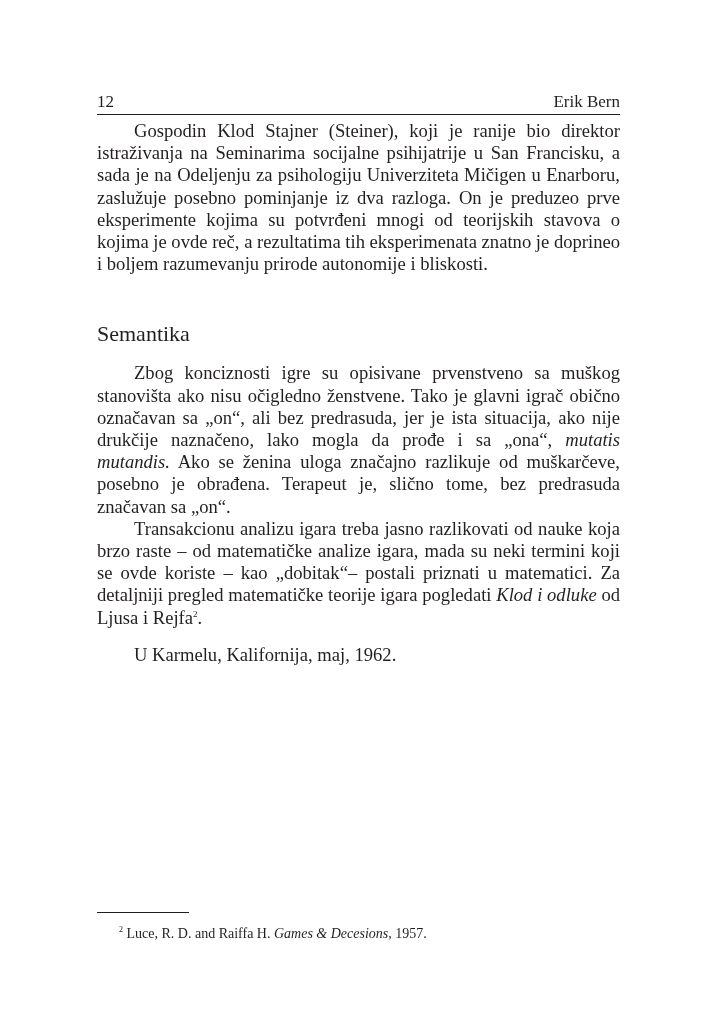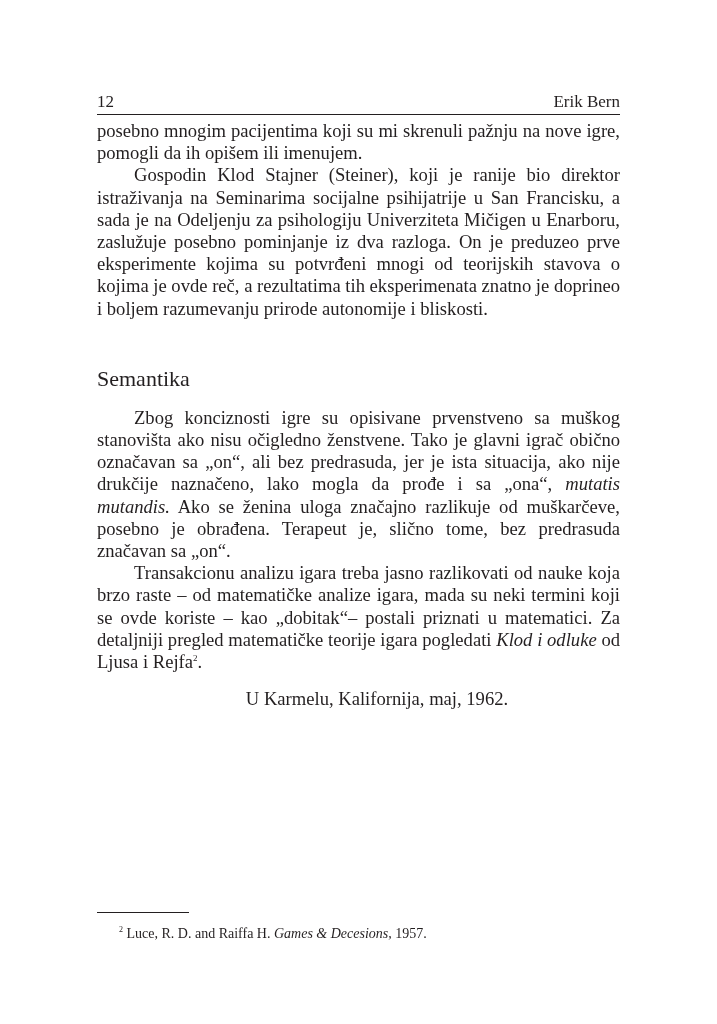--- a/index.html
+++ b/index.html
@@ -13,40 +13,39 @@
   .head-rule { position: absolute; top: 114px; left: 0; width: 523px; height: 0;
                border-top: 1px solid #231f20; }
   .body { position: absolute; top: 120px; left: 0; width: 523px;
           font-family: "Liberation Serif", serif; font-size: 18.6px; line-height: 22.2px;
           text-align: justify; }
   .body p { margin: 0; }
   .indent { text-indent: 37px; }
   .section-title { font-family: "Liberation Serif", serif; font-size: 22px; font-weight: normal;
                    margin: 46px 0 15px 0; line-height: 26px; }
   .gap { height: 15px; }
-  .place { text-indent: 0; padding-left: 37px; text-align: center; }
+  .place { text-indent: 0; padding-left: 37px; text-align: left; }
   sup.fn { font-size: 9px; vertical-align: super; line-height: 0; }
   .fn-rule { position: absolute; top: 912px; left: 0; width: 92px; border-top: 1px solid #231f20; }
   .footnote { position: absolute; top: 918px; left: 22px; font-family: "Liberation Serif", serif;
               font-size: 14px; line-height: 24px; }
   .footnote sup { font-size: 8px; vertical-align: super; }
   i { font-style: italic; }
 </style>
 </head>
 <body>
 
 <div class="page">
   <div class="running-head">
     <span class="pno">12</span>
     <span class="auth">Erik Bern</span>
   </div>
   <div class="head-rule"></div>
 
   <div class="body">
-    <p>posebno mnogim pacijentima koji su mi skrenuli pažnju na nove igre, pomogli da ih opišem ili imenujem.</p>
     <p class="indent">Gospodin Klod Stajner (Steiner), koji je ranije bio direktor istraživanja na Seminarima socijalne psihijatrije u San Francisku, a sada je na Odeljenju za psihologiju Univerziteta Mičigen u Enarboru, zaslužuje posebno pominjanje iz dva razloga. On je preduzeo prve eksperimente kojima su potvrđeni mnogi od teorijskih stavova o kojima je ovde reč, a rezultatima tih eksperimenata znatno je doprineo i boljem razumevanju prirode autonomije i bliskosti.</p>
 
     <h2 class="section-title">Semantika</h2>
 
     <p class="indent"><span>Zbog konciznosti igre su opisivane prvenstveno sa muškog stanovišta ako nisu očigledno ženstvene. Tako je glavni igrač obično označavan sa „on“, ali bez predrasuda, jer je ista situacija, ako nije drukčije naznačeno, lako mogla da prođe i sa „ona“, </span><i>mutatis mutandis.</i><span> Ako se ženina uloga značajno razlikuje od muškarčeve, posebno je obrađena. Terapeut je, slično tome, bez predrasuda značavan sa „on“.</span></p>
 
     <p class="indent"><span>Transakcionu analizu igara treba jasno razlikovati od nauke koja brzo raste – od matematičke analize igara, mada su neki termini koji se ovde koriste – kao „dobitak“– postali priznati u matematici. Za detaljniji pregled matematičke teorije igara pogledati </span><i>Klod i odluke</i><span> od Ljusa i Rejfa</span><sup class="fn">2</sup><span>.</span></p>
 
     <div class="gap"></div>
     <p class="place">U Karmelu, Kalifornija, maj, 1962.</p>

